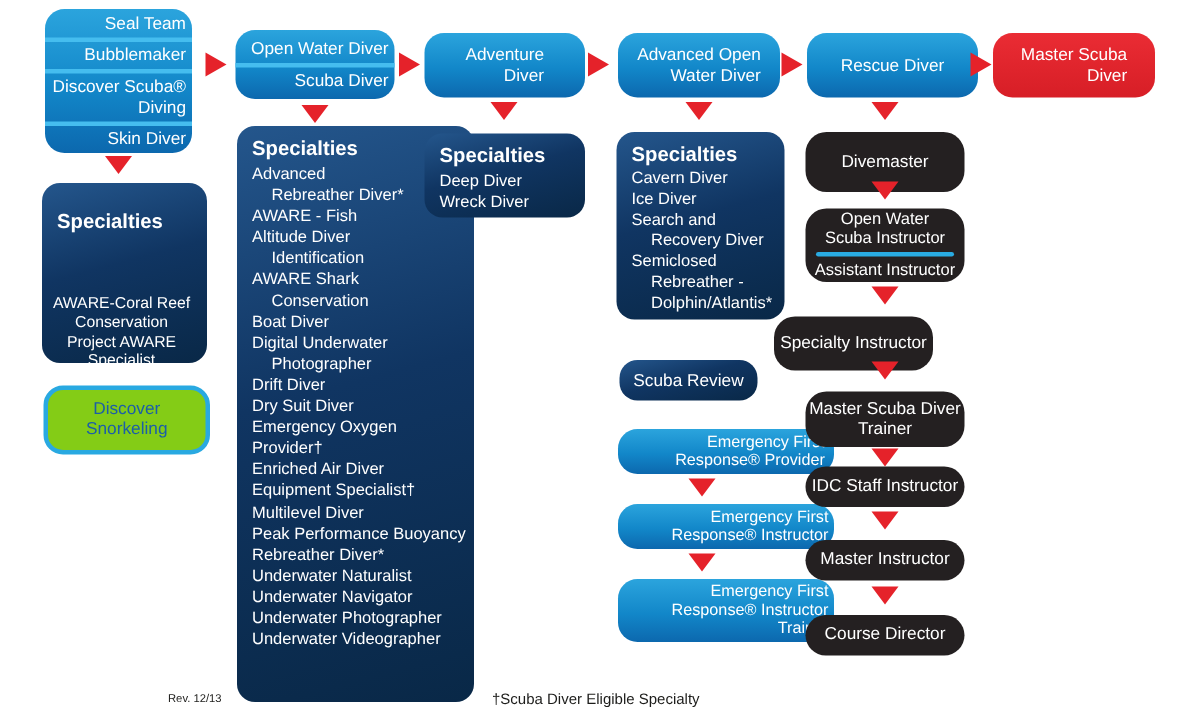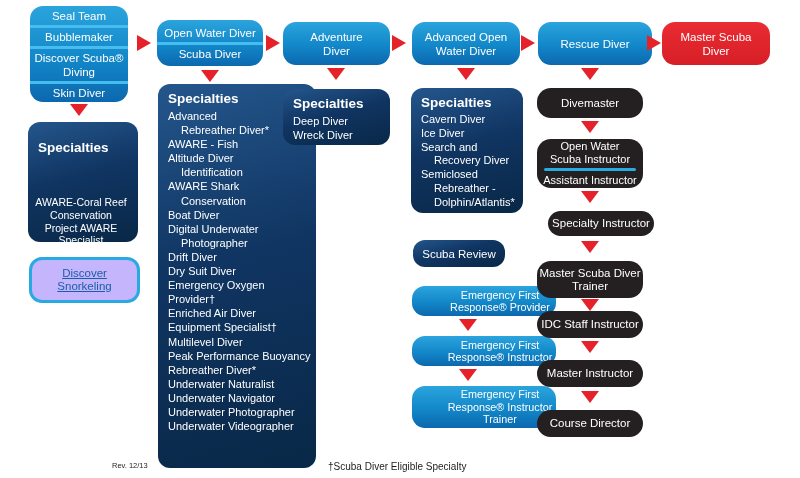--- a/index.html
+++ b/index.html
@@ -3,21 +3,21 @@
 <meta charset="utf-8">
 <style>
   html,body{margin:0;padding:0;background:#fff;}
   #canvas{position:relative;width:800px;height:478px;background:#fff;overflow:hidden;
           font-family:"Liberation Sans",sans-serif;}
   .abs{position:absolute;}
 
   
   .bluebox{background:linear-gradient(180deg,#2ba4dd 0%,#1287c9 55%,#0c68ae 100%);
            color:#fff;border-radius:13px;display:flex;flex-direction:column;
-           align-items:center;justify-content:center;text-align:center;
+           align-items:center;justify-content:center;text-align:right;
            font-size:11.5px;line-height:14px;white-space:pre-line;}
   .jitem{padding:2px 4px;width:calc(100% - 8px);}
   .jitem + .jitem{border-top:3px solid #45bdef;}
   .jlist{display:flex;flex-direction:column;align-items:center;justify-content:center;
          height:100%;width:100%;}
 
   
   .navybox{background:linear-gradient(165deg,#24568c 0%,#103562 45%,#092847 100%);
            color:#fff;border-radius:12px;box-sizing:border-box;padding:7px 4px 4px 10px;}
   .navybox .hdr{font-weight:bold;font-size:13.5px;margin-bottom:3px;}
@@ -29,24 +29,24 @@
   
   .blackbox{background:#242021;color:#fff;border-radius:14px;display:flex;
             flex-direction:column;align-items:center;justify-content:center;
             text-align:center;font-size:11.5px;line-height:12.8px;white-space:pre-line;}
   .bdivider{height:3px;background:#29abe2;width:86%;margin:3px 0;border-radius:2px;}
 
   
   .redbox{background:linear-gradient(180deg,#ea2c34 0%,#d71e26 100%);}
 
   
-  .ltbluebox{background:#c4b5fd;border:3px solid #29a9e1;border-radius:13px;
+  .ltbluebox{background:#84cc16;border:3px solid #29a9e1;border-radius:13px;
              color:#1b5ea8;display:flex;align-items:center;justify-content:center;
              text-align:center;font-size:11.5px;line-height:13.5px;white-space:pre-line;
-             box-sizing:border-box;text-decoration:underline;}
+             box-sizing:border-box;}
 
   
   .cspec{text-align:center;font-size:10.5px;line-height:12.8px;white-space:pre-line;
          padding:0;}
   .cspec .hdr{text-align:left;}
   .cspec .note{font-size:9.5px;line-height:11px;}
 
   
   .arrow-r{width:0;height:0;border-top:8px solid transparent;
            border-bottom:8px solid transparent;border-left:14px solid #e5222a;}
@@ -192,34 +192,34 @@
     <span>Emergency First
 Response® Instructor</span>
   </div>
   <div class="abs arrow-d" style="left:459px;top:369px;"></div>
   <div class="abs bluebox efrbox" style="left:412px;top:386px;width:112px;height:42px;">
     <span>Emergency First
 Response® Instructor
 Trainer</span>
   </div>
 
-  <div class="abs blackbox" style="left:537px;top:88px;width:106px;height:30px;">
+  <div class="abs blackbox" style="left:537px;top:88px;width:106px;height:40px;">
     <span>Divemaster</span>
   </div>
   <div class="abs arrow-d" style="left:581px;top:121px;"></div>
 
   <div class="abs blackbox" style="left:537px;top:139px;width:106px;height:49px;font-size:11px;">
     <span>Open Water
 Scuba Instructor</span>
     <div class="bdivider"></div>
     <span>Assistant Instructor</span>
   </div>
   <div class="abs arrow-d" style="left:581px;top:191px;"></div>
 
-  <div class="abs blackbox" style="left:548px;top:211px;width:106px;height:25px;">
+  <div class="abs blackbox" style="left:516px;top:211px;width:106px;height:36px;">
     <span>Specialty Instructor</span>
   </div>
   <div class="abs arrow-d" style="left:581px;top:241px;"></div>
 
   <div class="abs blackbox" style="left:537px;top:261px;width:106px;height:37px;">
     <span>Master Scuba Diver
 Trainer</span>
   </div>
   <div class="abs arrow-d" style="left:581px;top:299px;"></div>
 

